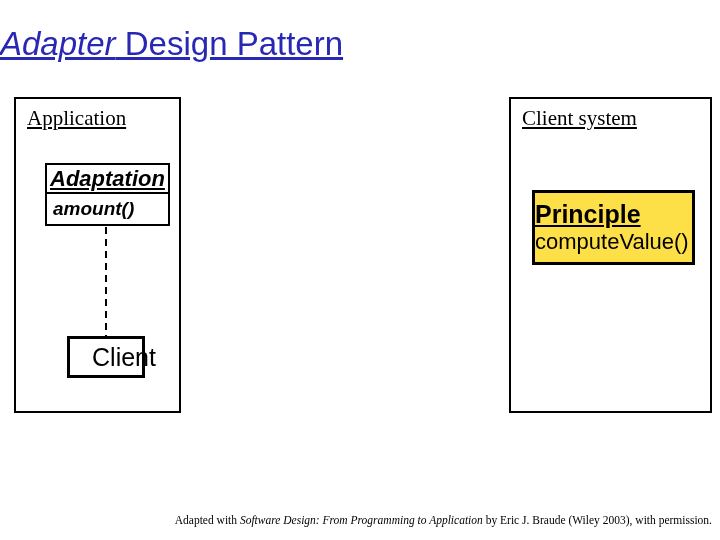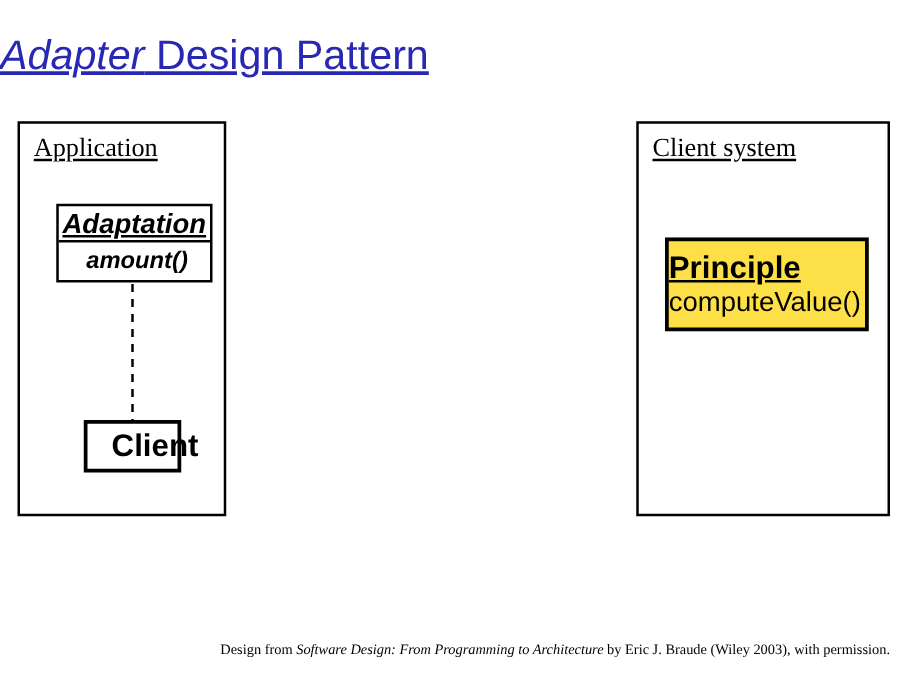--- a/index.html
+++ b/index.html
@@ -35,33 +35,33 @@
     position:absolute; left:45px; top:163px; width:125px; height:63px;
     box-sizing:border-box; border:2px solid #000; background:#fff;
   }
   .financial-name {
     display:block; box-sizing:border-box; height:29px; padding:2px 0 0 3px;
     font-size:22px; font-weight:bold; font-style:italic;
     border-bottom:2px solid #000; text-decoration:underline;
     line-height:1.1; white-space:nowrap;
   }
   .financial-method {
-    display:block; padding:4px 0 0 22px;
+    display:block; padding:4px 0 0 6px;
     font-size:19px; font-weight:bold; font-style:italic; white-space:nowrap;
   }
   .dashed-line {
     position:absolute; left:105px; top:227px; width:2px; height:109px;
     background:repeating-linear-gradient(to bottom,#000 0 7px,transparent 7px 12px);
   }
   .client-box {
     position:absolute; left:67px; top:336px; width:78px; height:42px;
     box-sizing:border-box; border:3px solid #000; background:#fff;
     display:flex; align-items:center; justify-content:center;
   }
-  .client-name { font-size:25px; font-weight:bold; white-space:nowrap;margin-left:36px; }
+  .client-name { font-size:25px; font-weight:normal; white-space:nowrap;margin-left:36px; }
 
   .principle-box {
     position:absolute; left:532px; top:190px; width:163px; height:75px;
     box-sizing:border-box; border:3px solid #000; background:#fde047;
     display:flex; flex-direction:column; justify-content:center;
   }
   .principle-name {
     font-size:25px; font-weight:bold; text-decoration:underline;
     line-height:1.15; white-space:nowrap;
   }
@@ -107,16 +107,16 @@
   <div class="client-box">
     <span class="client-name">Client</span>
   </div>
 
   <div class="principle-box">
     <span class="principle-name">Principle</span>
     <span class="principle-method">computeValue()</span>
   </div>
 
   <div class="attribution">
-    <span>Design from </span><span class="book">Software Design: From Programming to Architecture</span><span> by Eric J. Braude (Wiley 2003), with permission.</span>
+    <span>Adapted with </span><span class="book">Software Design: From Programming to Application</span><span> by Eric J. Braude (Wiley 2003), with permission.</span>
   </div>
 
 </div>
 
 </body></html>

